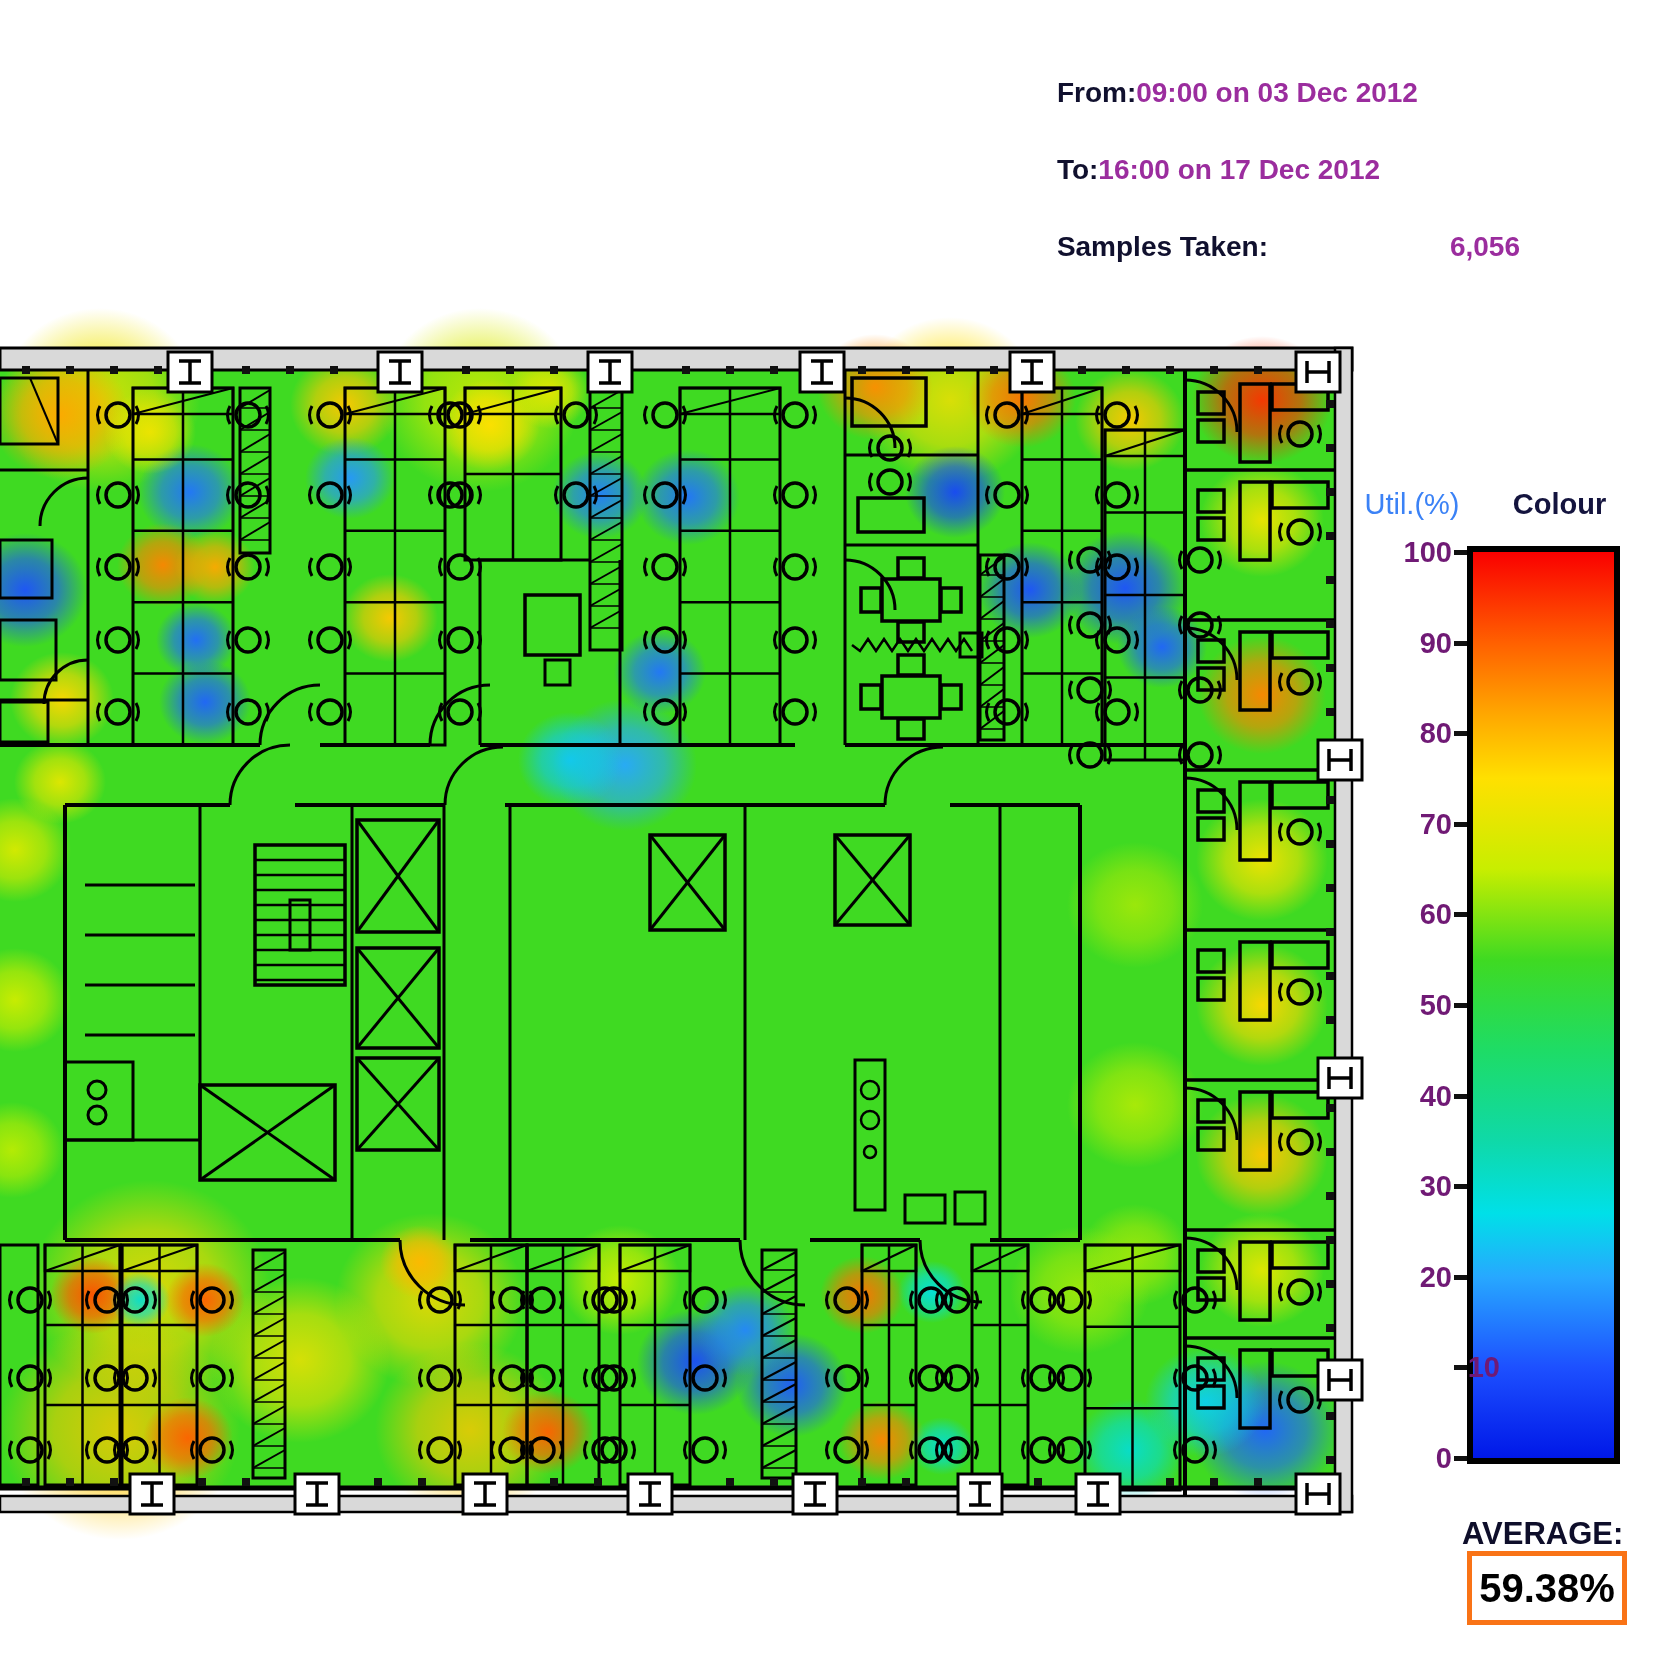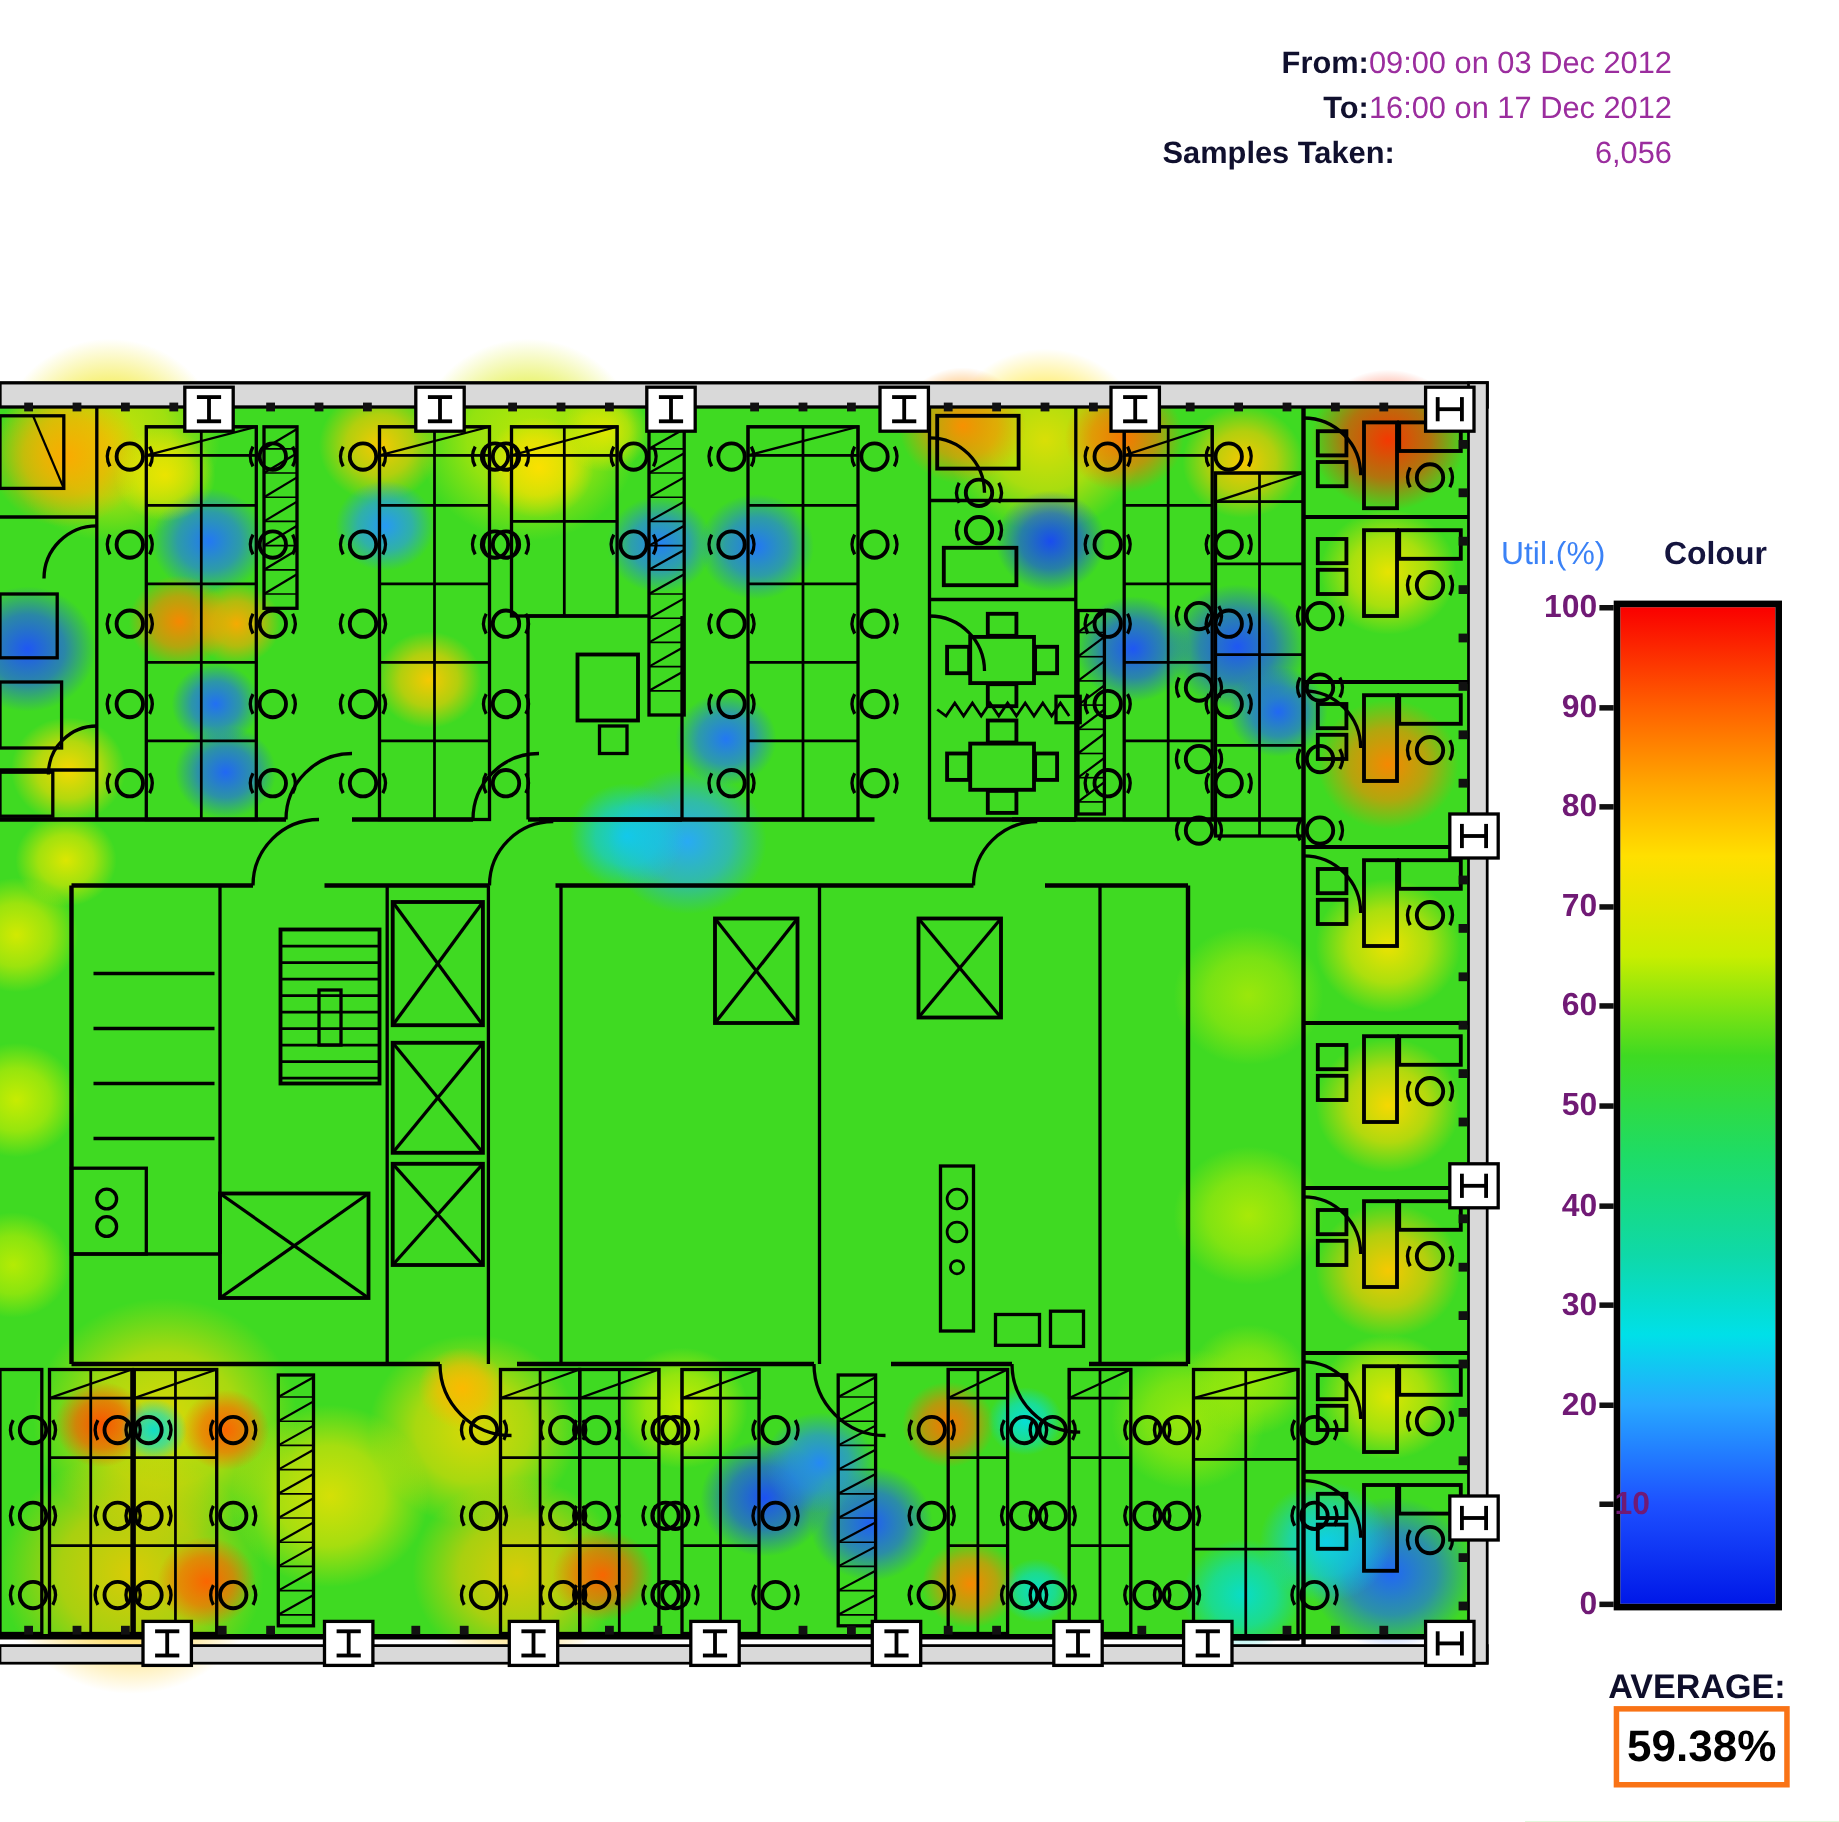--- a/index.html
+++ b/index.html
@@ -1,23 +1,23 @@
 <!DOCTYPE html>
 <html><head>
 <meta charset="utf-8">
 <style>
   html,body{margin:0;padding:0;background:#ffffff;}
   body{width:1672px;height:1656px;position:relative;overflow:hidden;
        font-family:"Liberation Sans","DejaVu Sans",sans-serif;}
   #plan-svg{position:absolute;left:0;top:0;}
   
   #header-block{position:absolute;top:36px;right:152px;}
-  .header-row{display:flex;justify-content:flex-end;height:41px;line-height:41px;}
+  .header-row{display:flex;height:41px;line-height:41px;margin-top:36px;}
   .h-label{font-weight:bold;font-size:28px;color:#10102e;text-align:right;}
-  .h-value{font-weight:normal;font-size:28px;color:#9b2d9e;text-align:right;min-width:252px;}
+  .h-value{font-weight:bold;font-size:28px;color:#9b2d9e;text-align:right;min-width:252px;}
   
   #legend-util{position:absolute;left:1352px;top:488px;width:120px;text-align:center;
       font-weight:normal;font-size:29px;color:#3b82f6;}
   #legend-colour{position:absolute;left:1497px;top:488px;width:125px;text-align:center;
       font-weight:bold;font-size:29px;color:#14143e;}
   #legend-bar{position:absolute;left:1467px;top:546px;width:141px;height:906px;
       border:6px solid #000;}
   .tick-label{position:absolute;width:90px;text-align:right;font-weight:bold;
       font-size:29px;color:#701a75;height:32px;line-height:32px;}
   .tick-dash{position:absolute;width:13px;height:5px;background:#111;}

